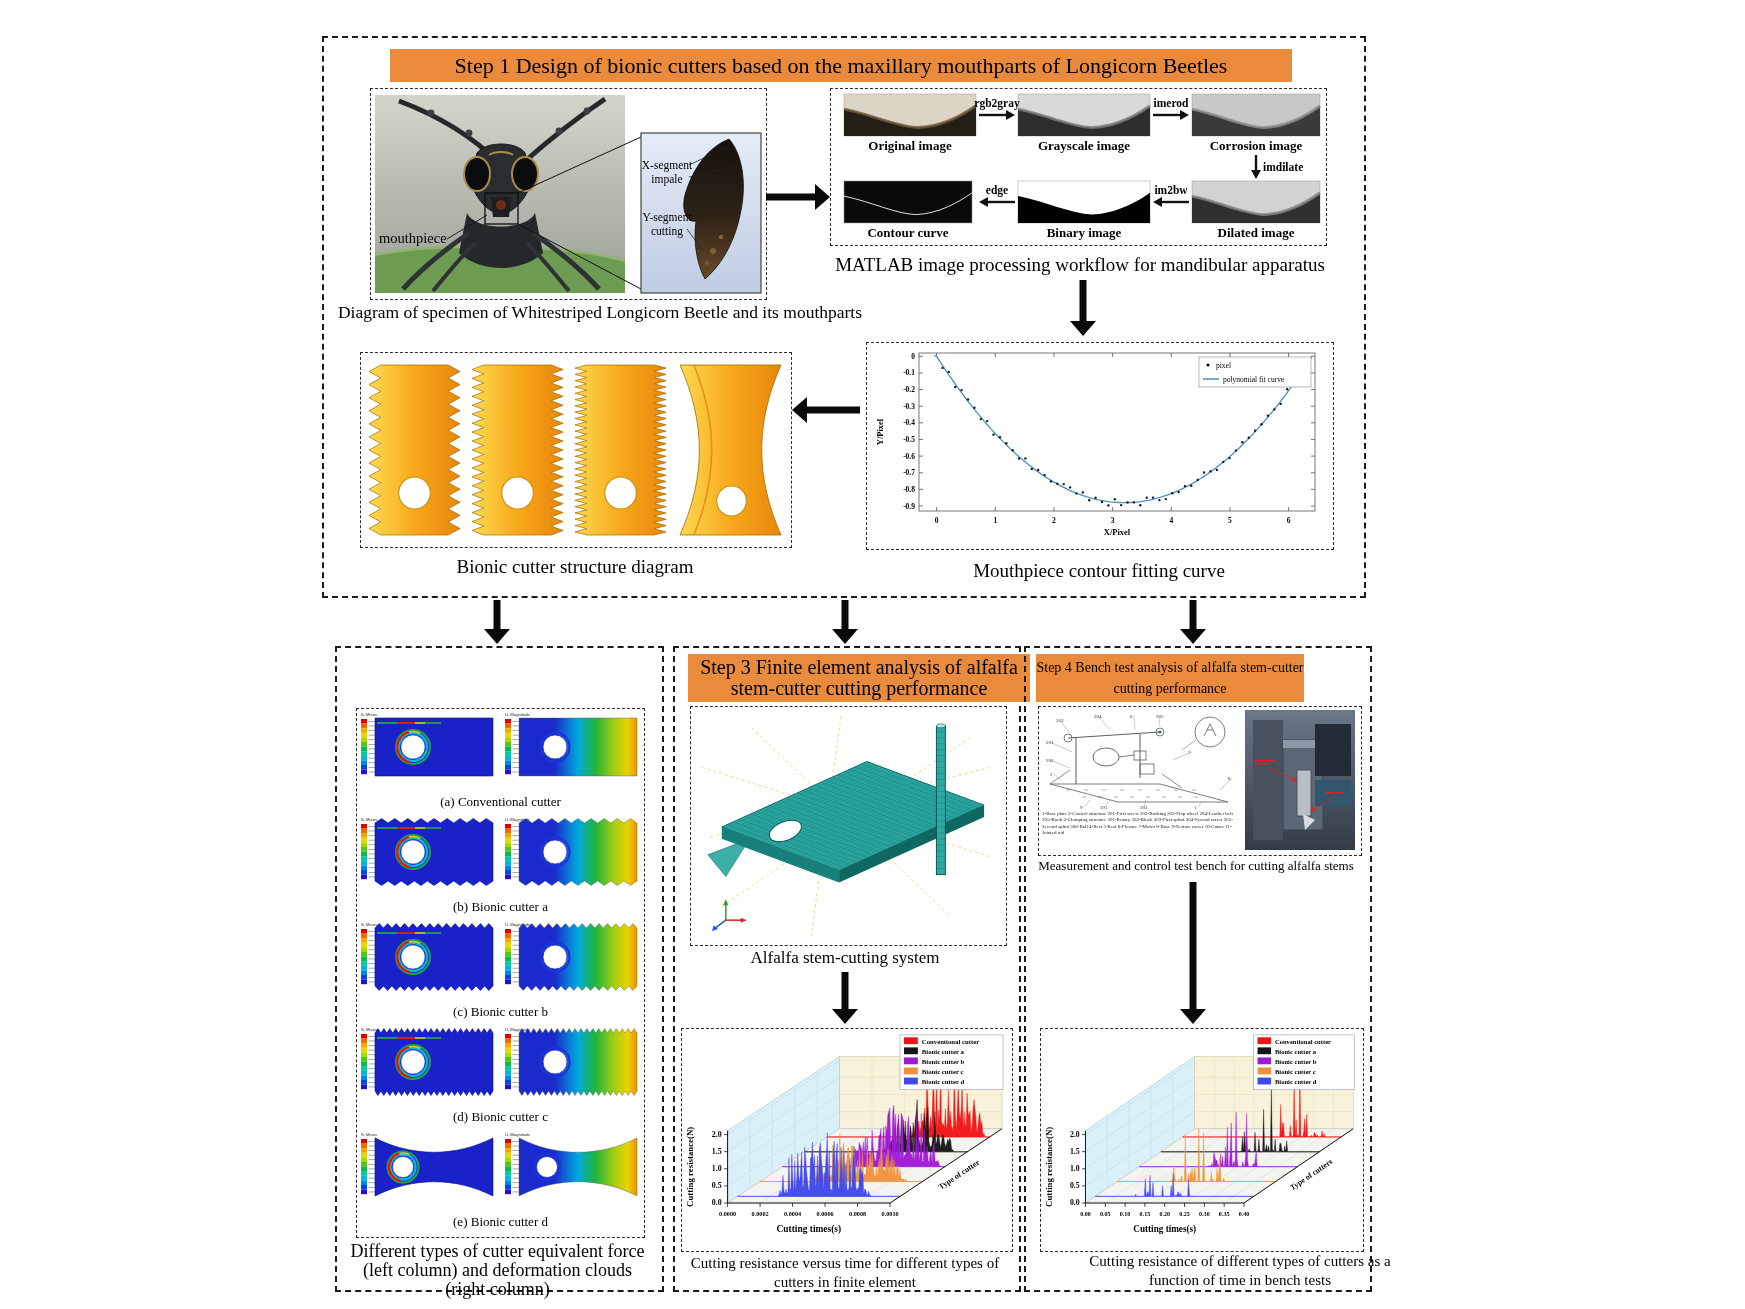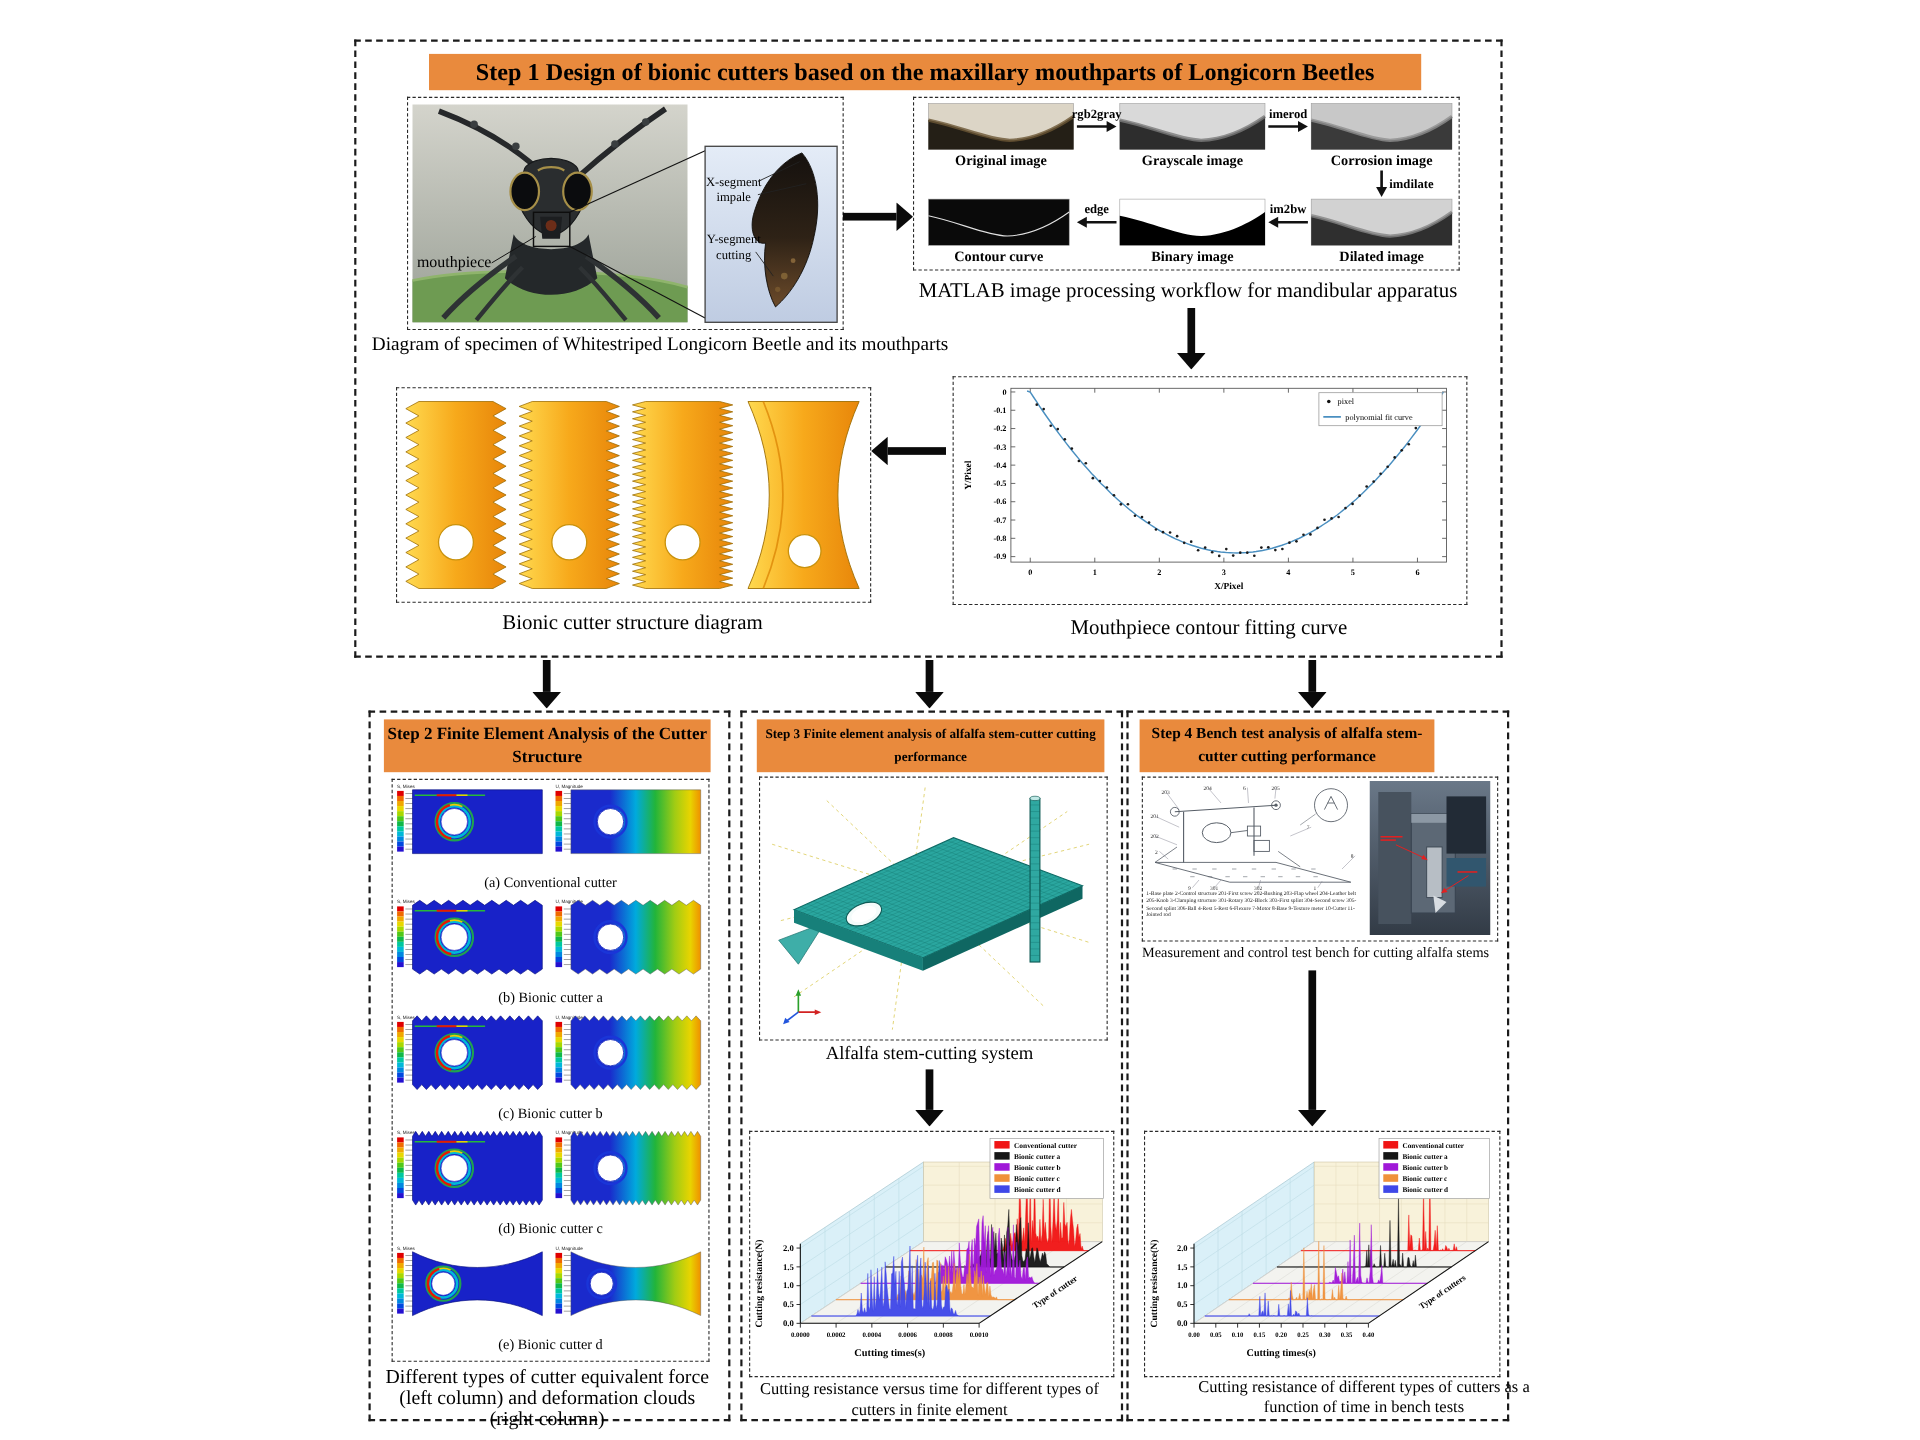--- a/index.html
+++ b/index.html
@@ -2,21 +2,21 @@
 <html><head>
 <meta charset="utf-8">
 <style>
   html,body{margin:0;padding:0;background:#ffffff}
   #fig{position:relative;width:1745px;height:1309px;background:#fff;overflow:hidden;
        font-family:"Liberation Serif",serif}
   .abs{position:absolute}
   .box{position:absolute;border:2px dashed #1b1b1b}
   .ibox{position:absolute;border:1.5px dashed #2a2a2a}
   .hdr{position:absolute;background:#E98A3D;color:#000;font-family:"Liberation Serif",serif;
-       font-weight:bold;display:flex;align-items:center;justify-content:center;text-align:center}
+       font-weight:normal;display:flex;align-items:center;justify-content:center;text-align:center}
   .cap{position:absolute;font-family:"Liberation Serif",serif;color:#000;text-align:center}
   .svgbox{position:absolute}
   .svgbox svg{display:block;width:100%;height:100%}
   .fearow{position:relative;width:283px;height:105px}
   .fearow .rcap{position:absolute;left:0;top:84px;width:100%;text-align:center;font-size:13px}
   #parts{font-family:"Liberation Serif",serif;font-size:5px;line-height:1.25;color:#222;text-align:left}
 </style>
 </head>
 <body>
 
@@ -301,21 +301,20 @@
             <text x="349" y="24.5" font-size="7.5" font-family="Liberation Serif,serif" fill="#000">pixel</text>
     <line x1="336" y1="36" x2="352" y2="36" stroke="#4A8FC0" stroke-width="1.5"></line>
             <text x="356" y="38.5" font-size="7.5" font-family="Liberation Serif,serif" fill="#000">polynomial fit curve</text>
           </g>
         </svg>
       </div>
   </div>
   <div class="cap" style="left:866px;top:560px;width:466px;font-size:19px">Mouthpiece contour fitting curve</div>
 
   <div class="box" style="left:335px;top:646px;width:325px;height:642px"></div>
-  <div class="hdr" style="left:349px;top:654px;width:297px;height:48px;font-size:15.5px;line-height:21px">Step 2 Finite Element Analysis of the Cutter Structure</div>
   <div class="ibox" style="left:356px;top:708px;width:287px;height:528px">
     <div class="abs" style="left:2px;top:1px" id="fea-rows">
         <div class="fearow">
           <div style="width:283px;height:82px"><svg viewBox="0 0 283 78" preserveAspectRatio="none" xmlns="http://www.w3.org/2000/svg">
               <defs>
                 <linearGradient id="gfea0" x1="0" y1="0" x2="1" y2="0">
       <stop offset="0" stop-color="#1A2ACC"></stop>
                   <stop offset="0.3" stop-color="#1A2ACC"></stop>
                   <stop offset="0.5" stop-color="#00AADD"></stop>
       <stop offset="0.65" stop-color="#22B43A"></stop>
@@ -696,21 +695,21 @@
               <circle cx="188" cy="37" r="13" fill="none" stroke="#1A35D8" stroke-width="2.2"></circle>
               <circle cx="188" cy="37" r="10.5" fill="#fff" stroke="#2030C0" stroke-width="0.8"></circle>
             </svg></div>
           <div class="rcap">(e)  Bionic cutter d</div>
         </div>
       </div>
   </div>
   <div class="cap" style="left:341px;top:1242px;width:313px;font-size:18px;line-height:19px">Different types of cutter equivalent force (left column) and deformation clouds (right column)</div>
 
   <div class="box" style="left:673px;top:646px;width:344px;height:642px"></div>
-  <div class="hdr" style="left:688px;top:654px;width:316px;height:48px;font-size:12px;line-height:21px">Step 3 Finite element analysis of alfalfa stem-cutter cutting performance</div>
+  <div class="hdr" style="left:688px;top:654px;width:342px;height:48px;font-size:20px;line-height:21px">Step 3 Finite element analysis of alfalfa stem-cutter cutting performance</div>
   <div class="ibox" style="left:690px;top:706px;width:315px;height:238px">
     <div class="svgbox" style="left:1px;top:1px;width:310px;height:232px" id="alfalfa-art">
         <svg viewBox="0 0 312 234" preserveAspectRatio="none" xmlns="http://www.w3.org/2000/svg">
           <line x1="10" y1="60" x2="300" y2="150" stroke="#D9C84E" stroke-width="0.7" stroke-dasharray="3 3"></line>
           <line x1="30" y1="200" x2="280" y2="30" stroke="#D9C84E" stroke-width="0.7" stroke-dasharray="3 3"></line>
           <line x1="150" y1="8" x2="120" y2="230" stroke="#D9C84E" stroke-width="0.7" stroke-dasharray="3 3"></line>
           <line x1="60" y1="20" x2="260" y2="210" stroke="#D9C84E" stroke-width="0.7" stroke-dasharray="3 3"></line>
           <line x1="18" y1="130" x2="300" y2="60" stroke="#D9C84E" stroke-width="0.7" stroke-dasharray="3 3"></line>
           <polygon points="16,148 58,132 34,170" fill="#2AA69F" stroke="#0E6B66" stroke-width="0.7" opacity="0.9"></polygon>
           <polygon points="30,120  176,54 294,98 148,164" fill="#2AA69F" stroke="#0E6B66" stroke-width="1"></polygon>

